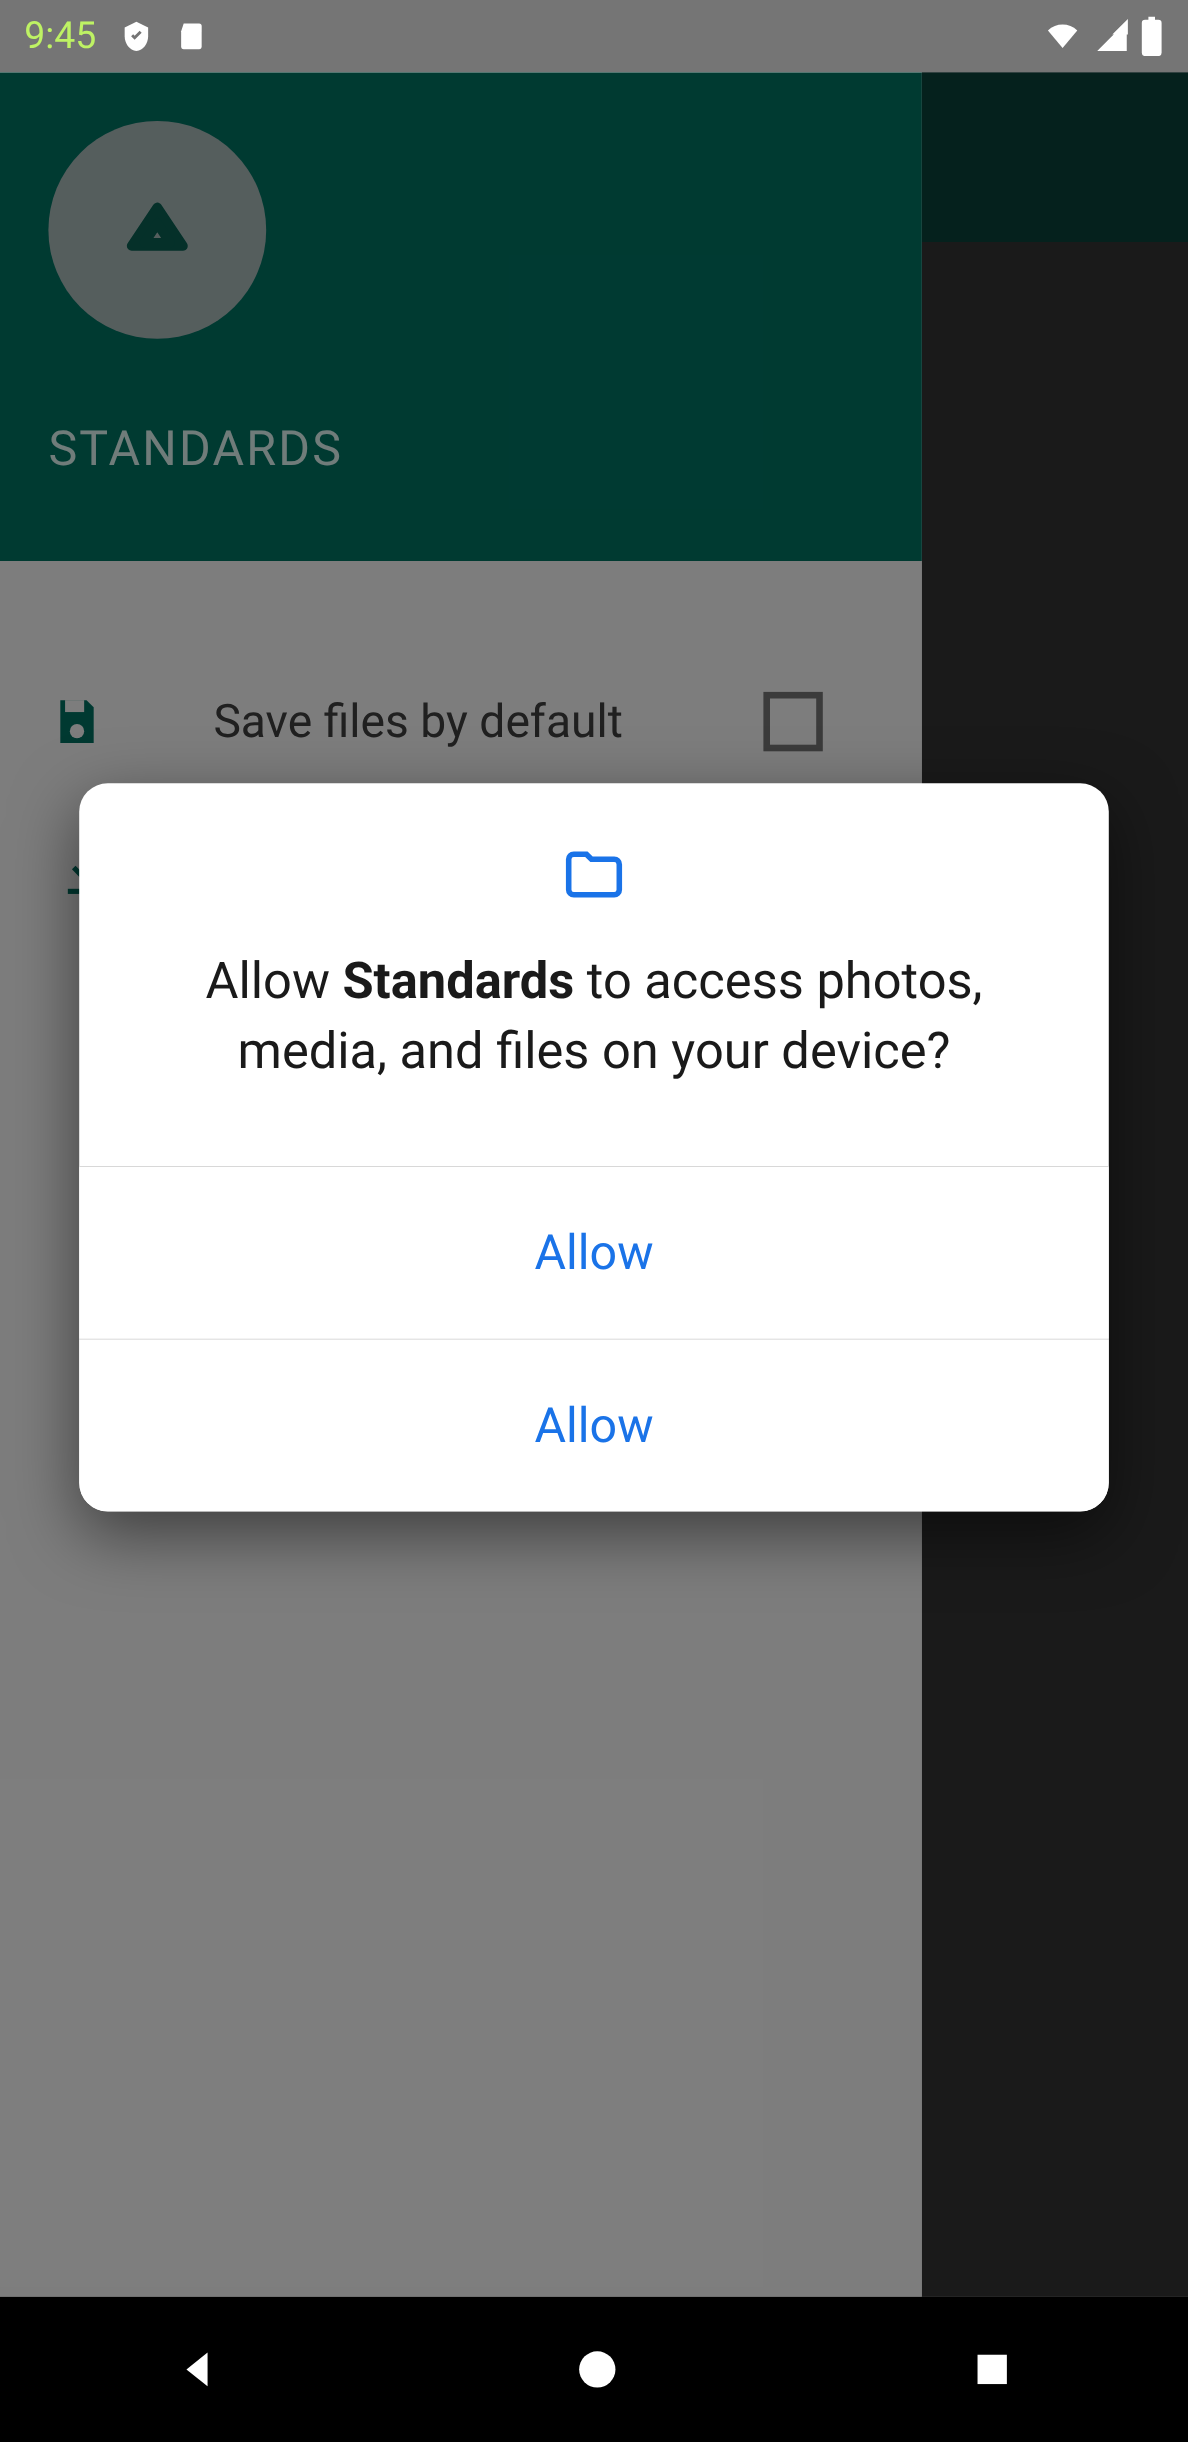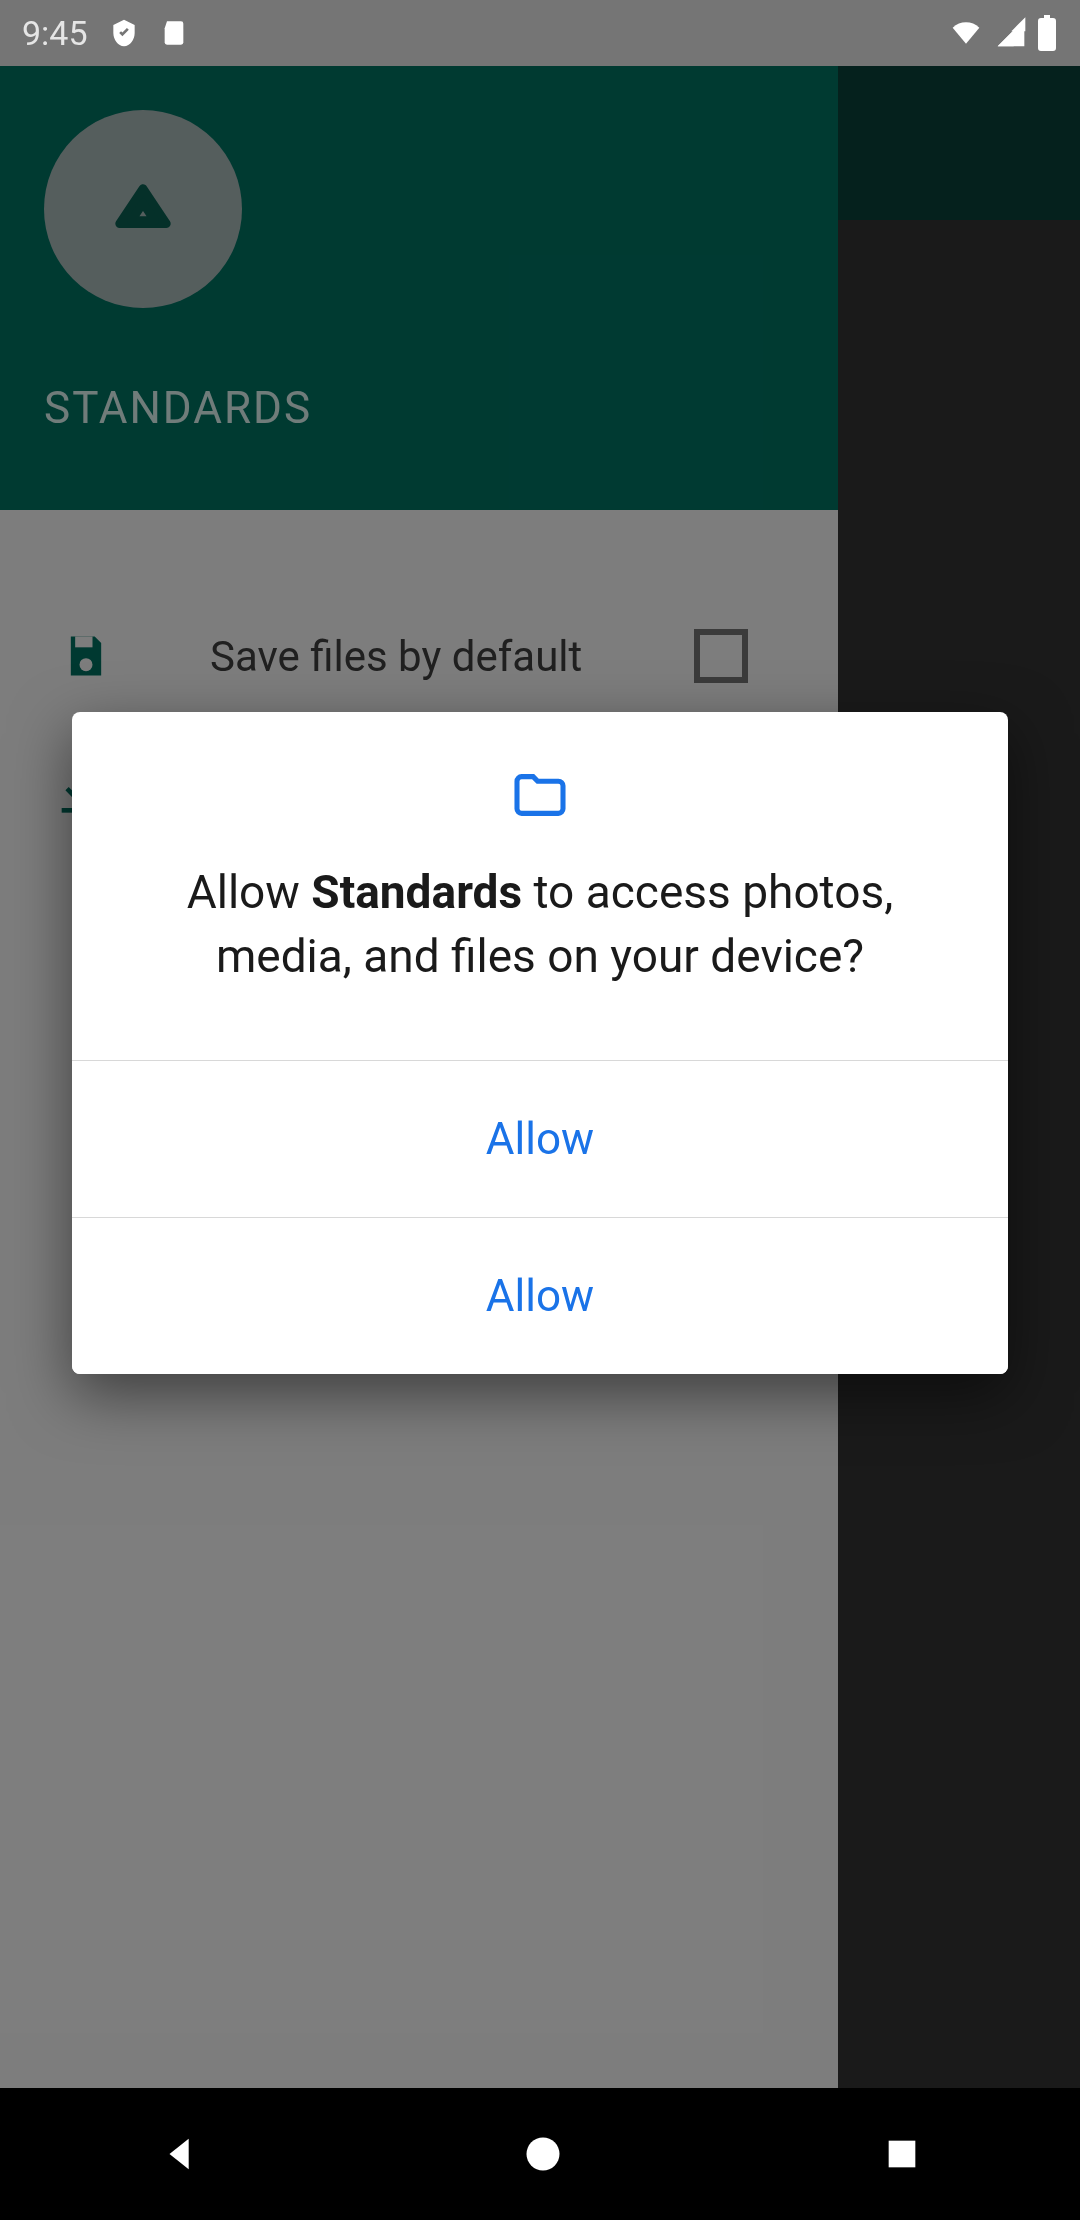--- a/index.html
+++ b/index.html
@@ -2,21 +2,21 @@
 <html><head>
 <meta charset="utf-8">
 <style>
   * { box-sizing: border-box; margin: 0; padding: 0; }
   html, body { width: 1080px; height: 2220px; overflow: hidden; font-family: Roboto, "Segoe UI", Arial, sans-serif; }
   body { background: #000; position: relative; }
 
   
   .status-bar {
     position: absolute; top: 0; left: 0; width: 1080px; height: 66px;
-    background: #757575; color: #e5e5e5; display: flex; align-items: center;
+    background: #757575; color: #bef264; display: flex; align-items: center;
     font-size: 34px; font-weight: 400;
   }
   .status-left { display: flex; align-items: center; gap: 20px; padding-left: 22px; }
   .status-right { margin-left: auto; display: flex; align-items: center; gap: 8px; padding-right: 22px; }
   .status-bar svg { display: block; }
 
   
   .app-layer {
     position: absolute; top: 66px; left: 0; width: 1080px; height: 2022px;
     background: #e1e1e1;
@@ -34,39 +34,39 @@
     position: absolute; top: 44px; left: 44px; width: 198px; height: 198px;
     border-radius: 50%; background: #9eaead; display: flex; align-items: center; justify-content: center;
   }
   .avatar svg { display: block; }
   .app-title {
     position: absolute; top: 316px; left: 44px; color: #cfe5e2; font-size: 44px; letter-spacing: 2px;
   }
 
   .setting-row {
     position: absolute; top: 540px; left: 0; width: 838px; height: 100px;
-    display: flex; align-items: center; padding-left: 60px;
+    display: flex; align-items: center; padding-left: 44px;
     color: #3b3b3b; font-size: 42px;
   }
   .save-icon { width: 56px; display:flex; align-items:center; }
   .setting-label { margin-left: 94px; }
   .setting-check { margin-left: auto; margin-right: 90px; width: 54px; height: 54px; border: 6px solid #6d6d6d; }
 
   .dl-icon { position: absolute; top: 700px; left: 50px; }
 
   
   .scrim {
     position: absolute; top: 66px; left: 0; width: 1080px; height: 2022px;
     background: rgba(0,0,0,0.46);
   }
 
   
   .dialog {
     position: absolute; left: 72px; top: 712px; width: 936px;
-    background: #fff; border-radius: 8px; overflow: hidden;
+    background: #fff; border-radius: 26px; overflow: hidden;
     box-shadow: 0 20px 60px rgba(0,0,0,0.5);
   }
   .dialog-body { padding: 60px 56px 72px 56px; text-align: center; }
   .dialog-icon { display:flex; justify-content:center; margin-bottom: 42px; }
   .dialog-text { font-size: 46px; line-height: 64px; color: #1a1a1a; font-weight: 400; }
   .dialog-text .appname { font-weight: 700; }
   .dialog-divider { height: 1px; background: #d8d8d8; }
   .dialog-btn {
     width: 100%; height: 156px; display:flex; align-items:center; justify-content:center;
     color: #1a73e8; font-size: 44px; background:#fff;

